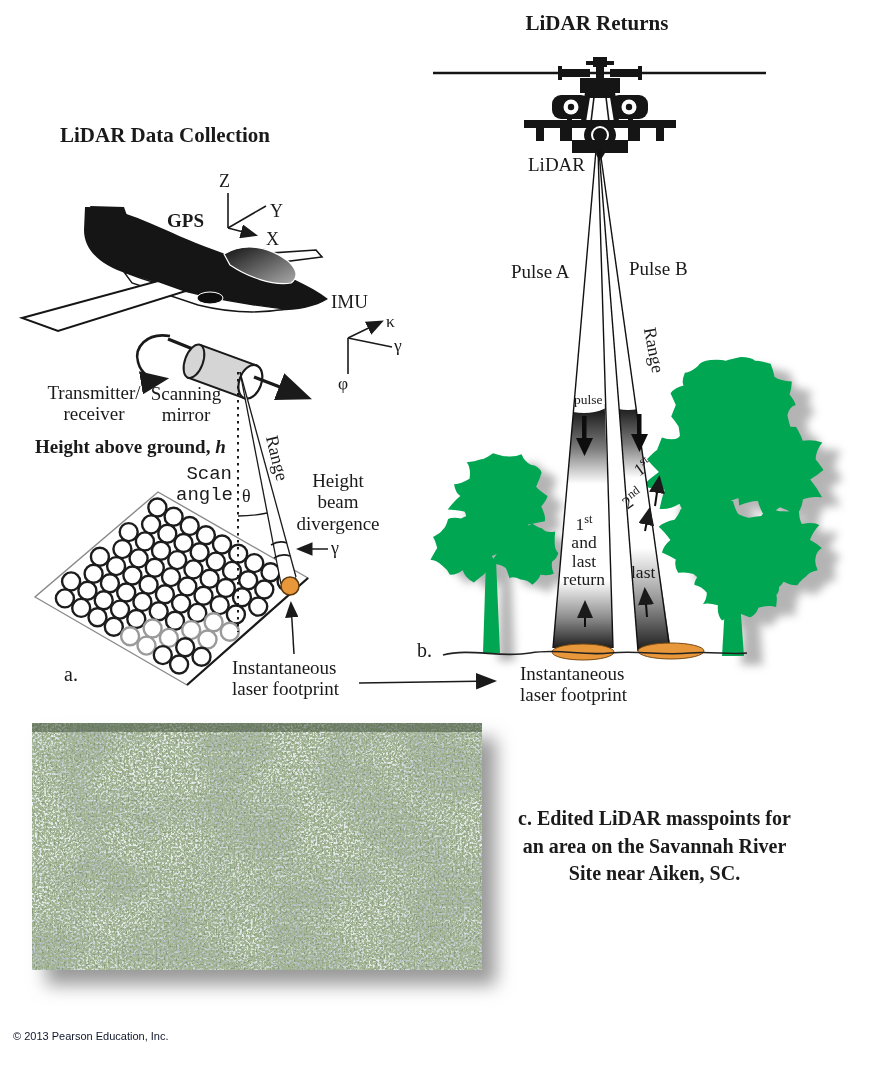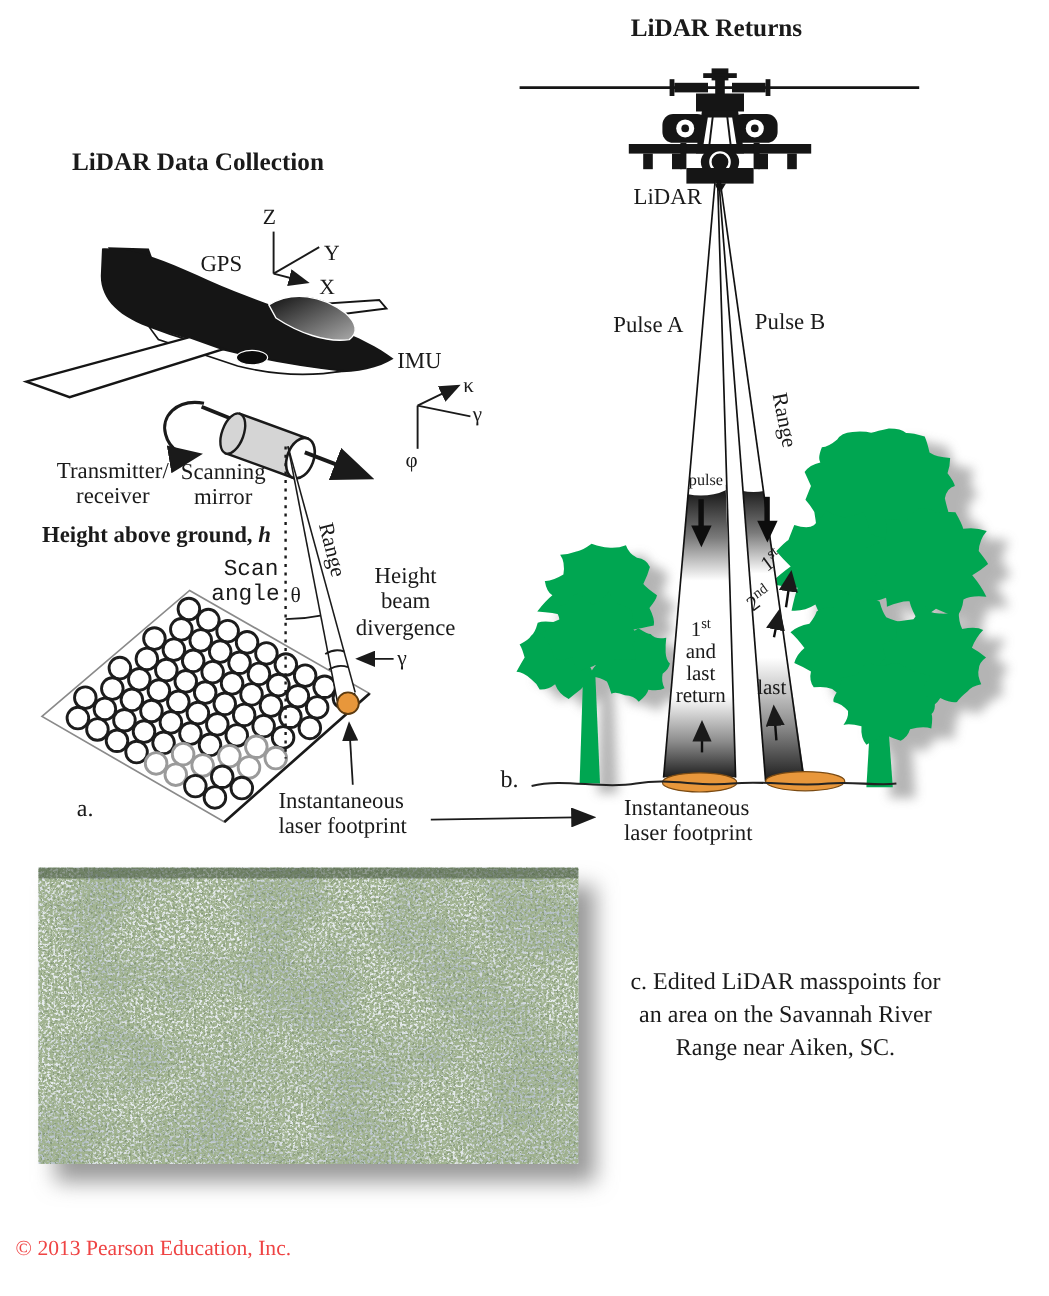--- a/index.html
+++ b/index.html
@@ -10,21 +10,21 @@
   .ctr{text-align:center;white-space:normal;}
   .rt{text-align:right;white-space:normal;font-family:Liberation Mono, monospace;}
   .b{font-weight:bold;}
   .it{font-style:italic;}
   sup{font-size:70%;}
   .t21{font-size:21px;}
   .t19{font-size:19px;}
   .t18{font-size:18px;}
   .t17{font-size:17.5px;}
   .t13{font-size:13.5px;}
-  .sans{font-family:Liberation Serif, serif;font-size:18px;color:#ef4444;}
+  .sans{font-family:Liberation Sans, sans-serif;font-size:11px;color:#0f172a;}
   .rot{transform-origin:center center;}
 </style>
 </head>
 <body>
 
 <div id="page">
 
 <svg id="art" width="874" height="1080" viewBox="0 0 874 1080">
   <defs>
     <marker id="mSolid" markerWidth="11" markerHeight="9" refX="9" refY="4.5" orient="auto">
@@ -302,21 +302,21 @@
     <rect x="32" y="723" width="450" height="247" filter="url(#speckLight)"></rect>
     <rect x="32" y="723" width="450" height="247" filter="url(#speckStreak)" opacity="0.8"></rect>
     <rect x="32" y="723" width="450" height="247" filter="url(#speckGreen)"></rect>
     <rect x="32" y="723" width="450" height="247" filter="url(#speckDark)"></rect>
     <rect x="32" y="723" width="450" height="9" fill="#46563f" opacity="0.55"></rect>
   </g>
 </svg>
 
 <div class="lbl b t21" style="left:60px;top:124px;width:260px;">LiDAR Data Collection</div>
 
-<div class="lbl t19" style="left:167px;top:210px;">GPS</div>
+<div class="lbl t19" style="left:167px;top:210px;font-weight:bold;">GPS</div>
 <div class="lbl t18" style="left:219px;top:171px;">Z</div>
 <div class="lbl t18" style="left:270px;top:201px;">Y</div>
 <div class="lbl t18" style="left:266px;top:229px;">X</div>
 
 <div class="lbl t19" style="left:331px;top:291px;">IMU</div>
 <div class="lbl t17" style="left:386px;top:312px;">κ</div>
 <div class="lbl t17" style="left:394px;top:336px;">γ</div>
 <div class="lbl t17" style="left:338px;top:374px;">φ</div>
 
 <div class="lbl ctr t19" style="left:36px;top:343px;width:116px;margin-top:39px;">
@@ -366,21 +366,21 @@
 <div class="lbl t17 rot" style="left:622px;top:488px;transform:rotate(-36deg);">
   <span>2</span><sup>nd</sup></div>
 <div class="lbl t17" style="left:631px;top:563px;">last</div>
 
 <div class="lbl" style="left:417px;top:639px;font-size:20px;">b.</div>
 <div class="lbl t19" style="left:520px;top:663px;white-space:normal;">
   <div>Instantaneous</div>
   <div>laser footprint</div>
 </div>
 
-<div class="lbl ctr" style="left:497px;top:805px;width:315px;font-size:20px;line-height:27.5px;">
+<div class="lbl ctr" style="left:497px;top:805px;width:315px;font-size:20px;line-height:27.5px;font-weight:bold;">
   <div>c.  Edited LiDAR masspoints for</div>
   <div>an area on the Savannah River</div>
-  <div>Range near Aiken, SC.</div>
+  <div>Site near Aiken, SC.</div>
 </div>
 
 <div class="lbl sans" style="left:13px;top:1030px;">© 2013 Pearson Education, Inc.</div>
 
 </div>
 
 </body></html>

